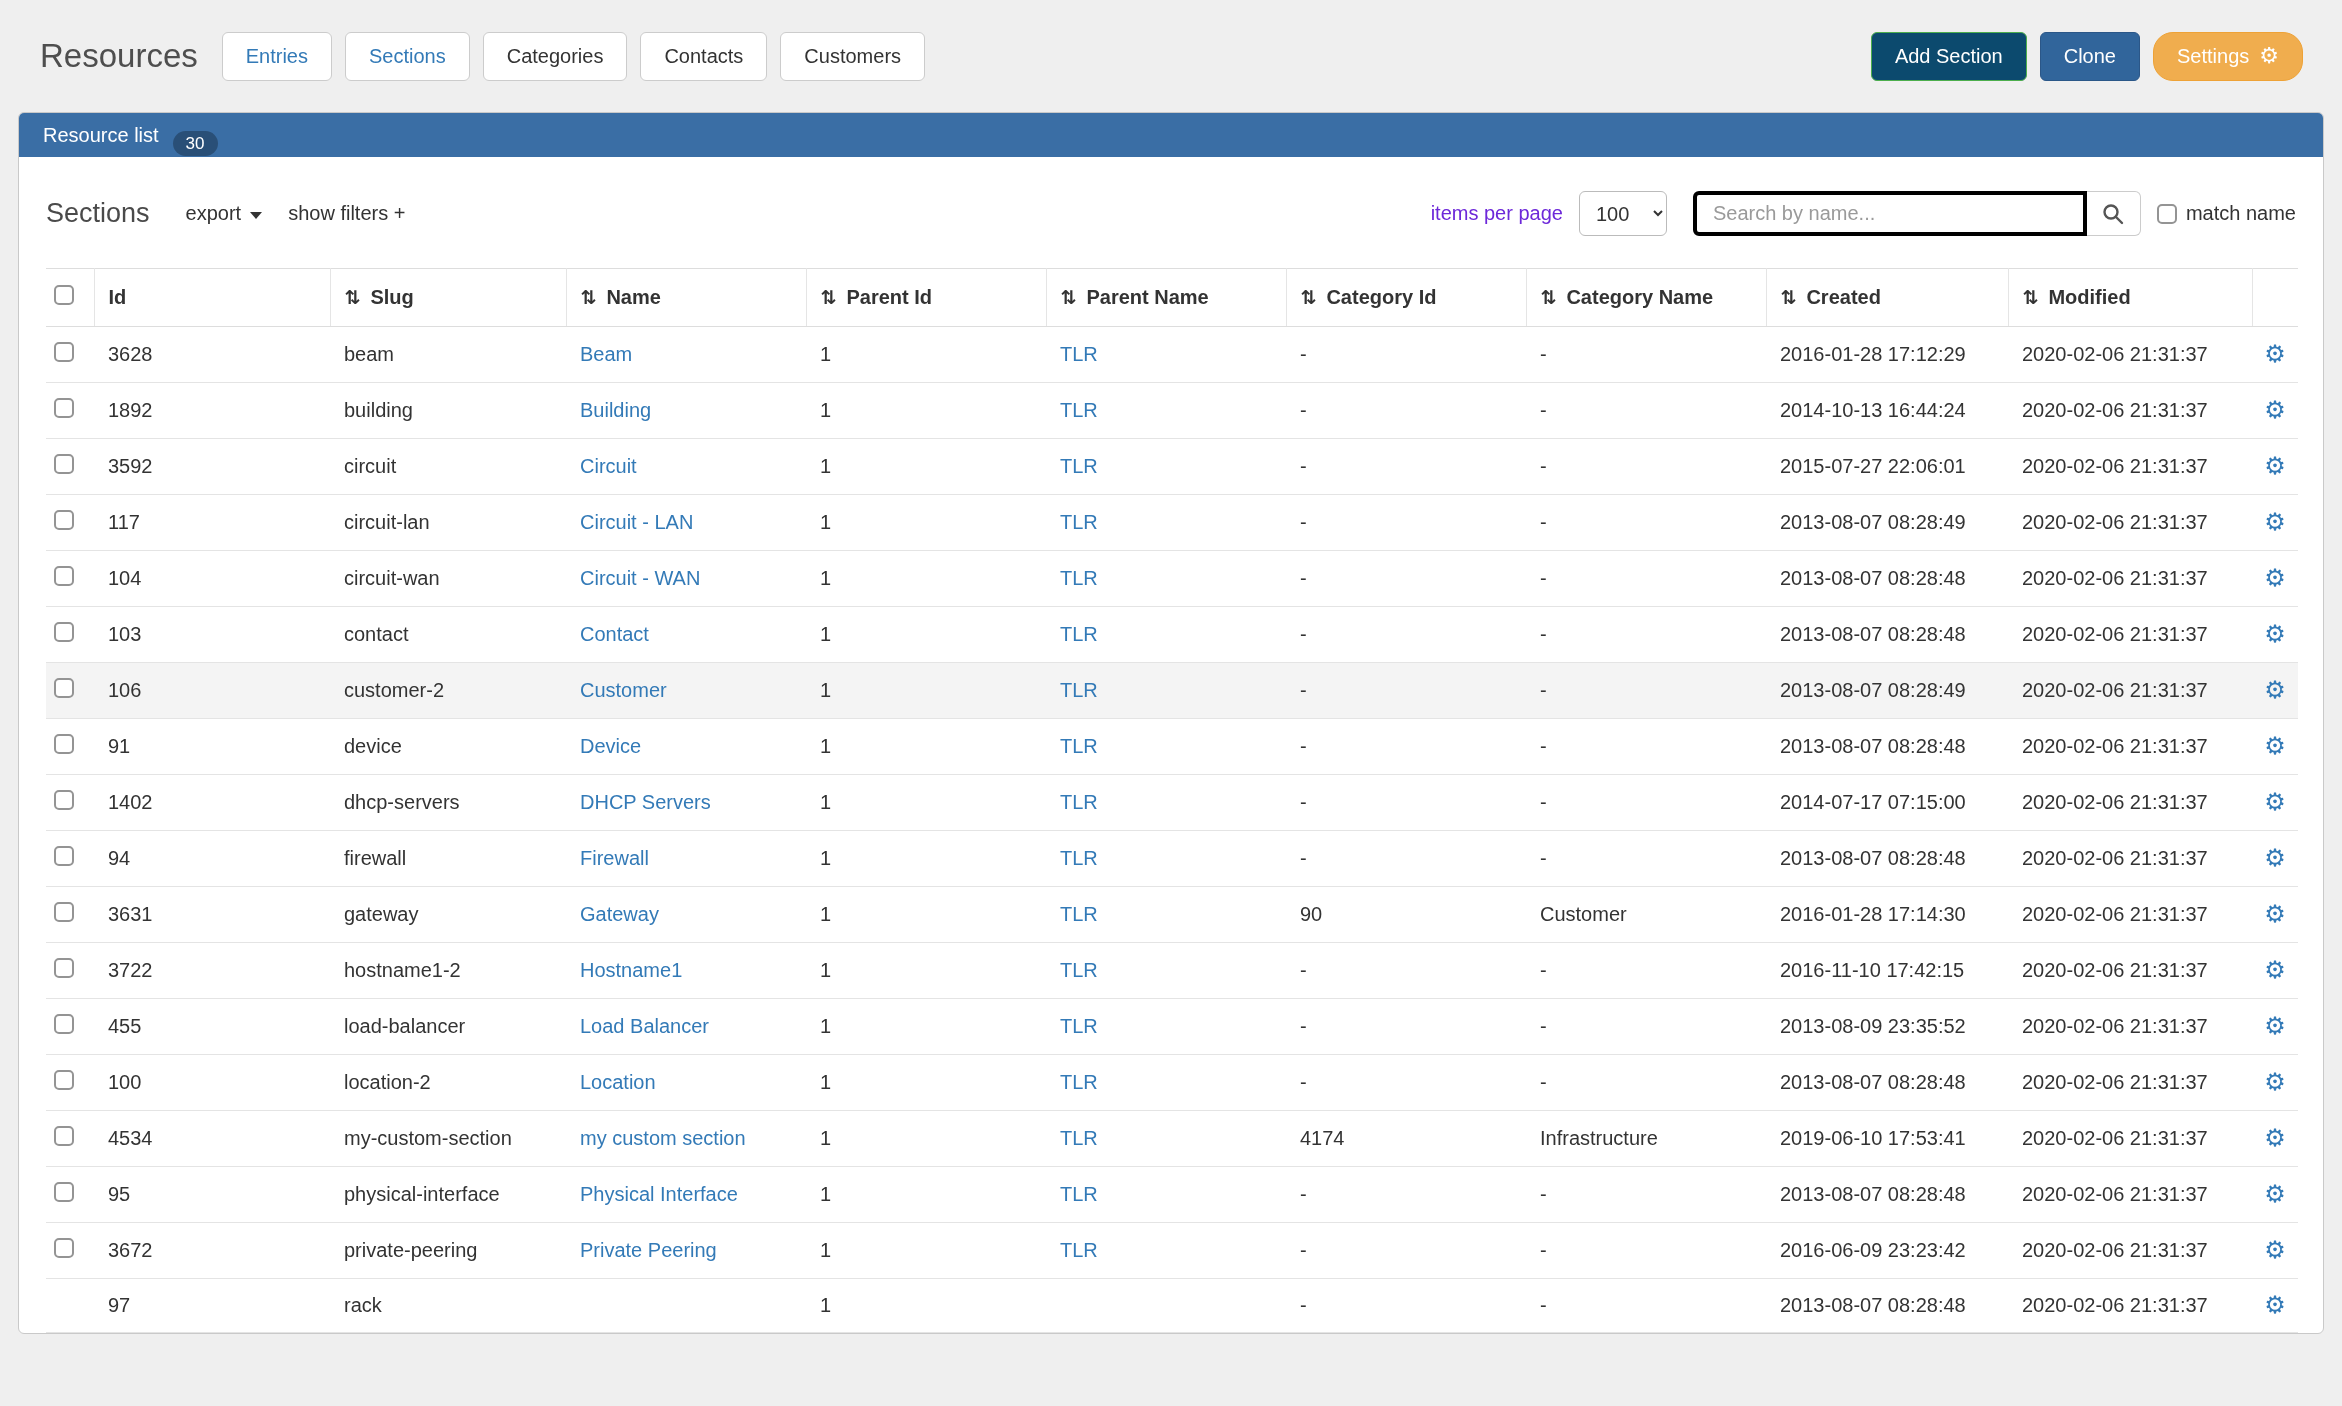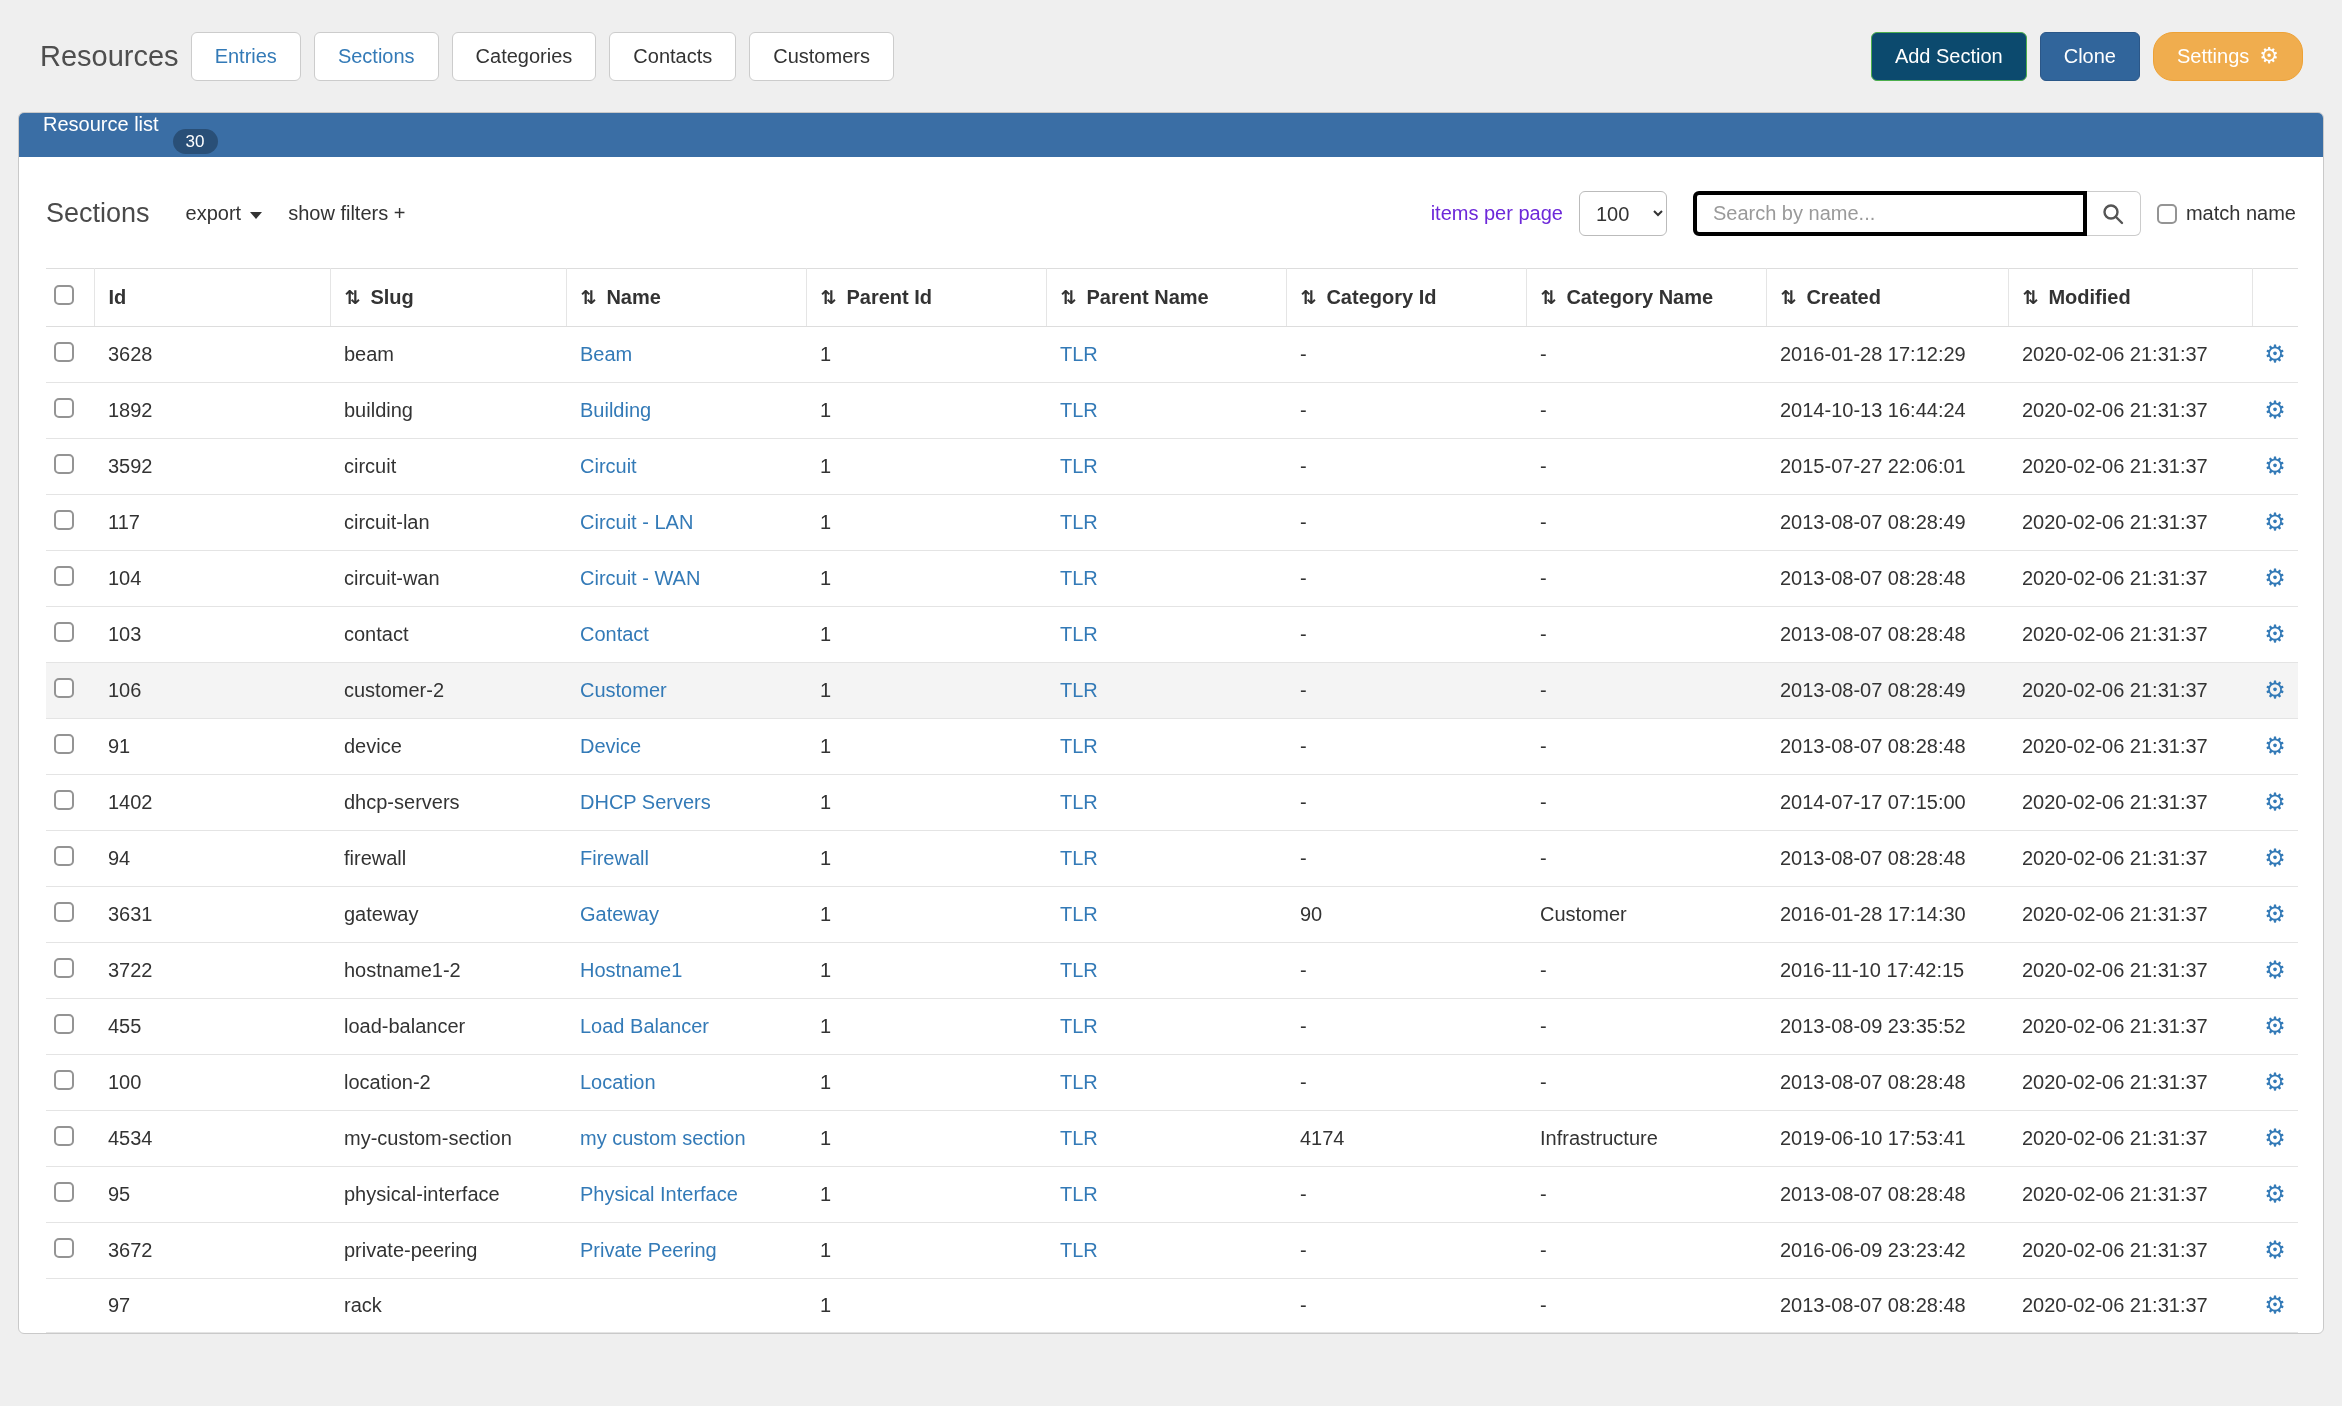--- a/index.html
+++ b/index.html
@@ -5,21 +5,21 @@
   * { box-sizing: border-box; }
   html,body { margin:0; padding:0; }
   body {
     width:2342px; height:1406px; overflow:hidden;
     background:#efefef; color:#333;
     font-family:"Liberation Sans","DejaVu Sans",sans-serif;
   }
 
   
   .top-bar { display:flex; align-items:center; height:112px; padding:0 39px 0 40px; }
-  .page-title { font-size:29px; color:#4e4e4e; margin-right:12px; }
+  .page-title { font-size:33px; color:#4e4e4e; margin-right:24px; }
   .tabs { display:flex; gap:13px; }
   .tab {
     background:#fff; border:1px solid #ccc; border-radius:6px;
     padding:12px 23px; font-size:20px; color:#333; cursor:pointer; font-family:inherit;
   }
   .tab.link { color:#337ab7; }
   .actions { margin-left:auto; display:flex; gap:13px; }
   .btn {
     border-radius:6px; padding:12px 23px; font-size:20px; color:#fff;
     border:1px solid transparent; cursor:pointer; font-family:inherit;
@@ -27,21 +27,21 @@
   }
   .btn.success { background:#0c4a6e; border-color:#4cae4c; }
   .btn.primary { background:#31659b; border-color:#2b5788; }
   .btn.warning { background:#f0ad4e; border-color:#eea236;border-radius:20px; }
   .gear-w { font-size:22px; line-height:1; font-family:"DejaVu Sans",sans-serif; }
 
   
   .panel { margin:0 18px; background:#fff; border:1px solid #c9c9c9; border-radius:6px; overflow:hidden; }
   .panel-head {
     background:#3a6ea5; color:#fff; height:44px;
-    display:flex; align-items:flex-start; padding:0 24px; gap:14px; font-size:20px;
+    display:flex; align-items:center; padding:0 24px; gap:14px; font-size:20px;
   }
   .badge { background:rgba(0,0,0,0.28); border-radius:999px; padding:4px 13px; font-size:17px; line-height:1;margin-top:16px; }
   .panel-body { padding:0 27px; }
 
   
   .toolbar { display:flex; align-items:center; padding:34px 0 32px; gap:26px; }
   .h2 { font-size:27px; color:#4a4a4a; margin-right:10px; }
   .export { font-size:20px; color:#333; cursor:pointer; display:flex; align-items:center; gap:9px; }
   .caret { width:0; height:0; border-left:6px solid transparent; border-right:6px solid transparent; border-top:7px solid #333; display:inline-block; margin-top:3px; }
   .filters { font-size:20px; color:#333; cursor:pointer; }

